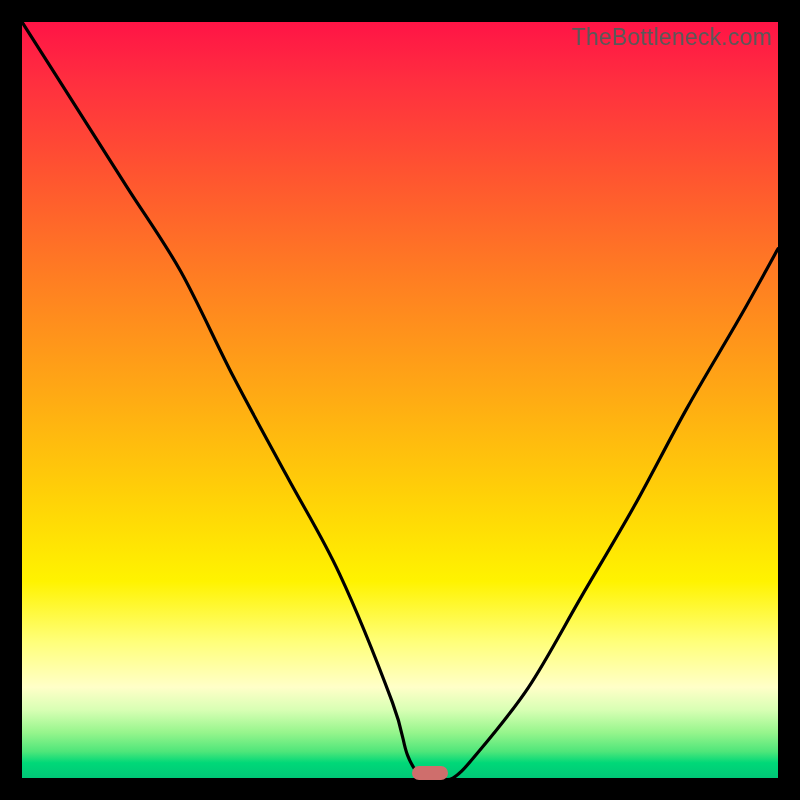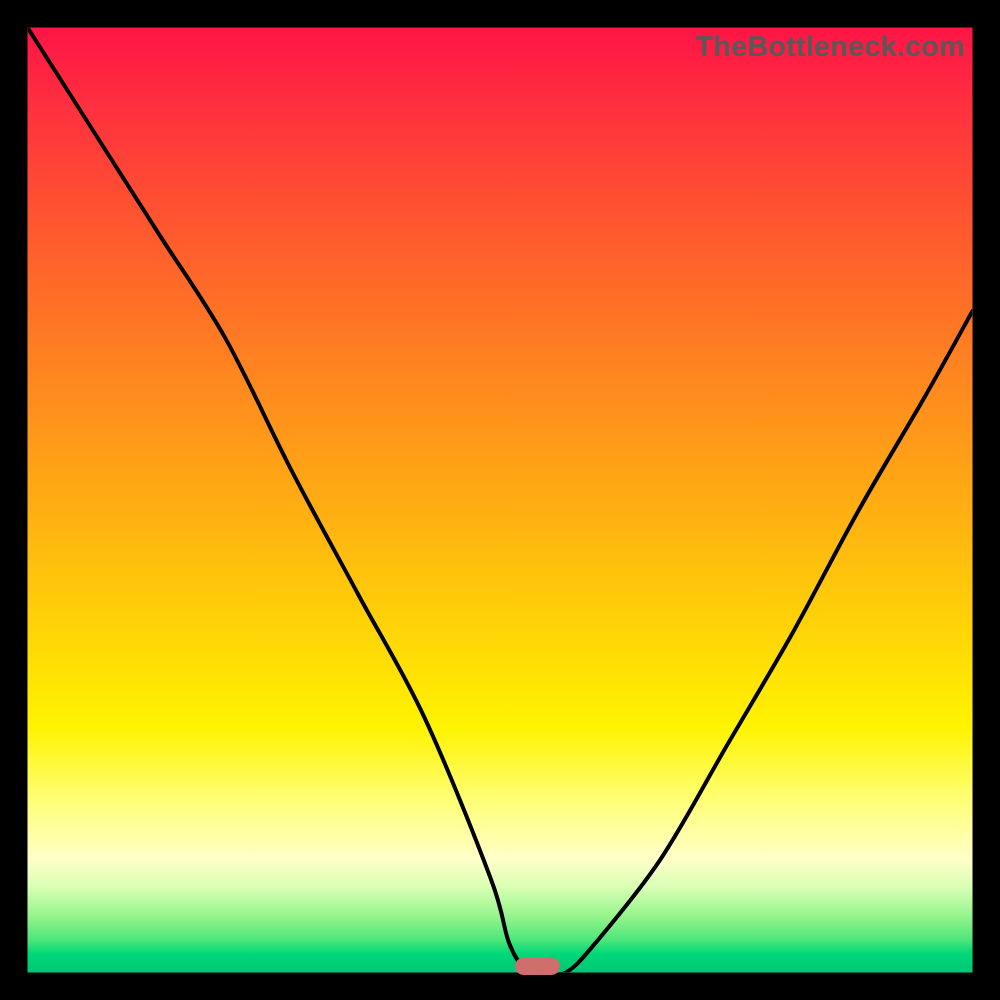--- a/index.html
+++ b/index.html
@@ -9,21 +9,20 @@
     height: 800px;
     overflow: hidden;
     background: #000;
     font-family: Arial, Helvetica, sans-serif;
   }
   .frame {
     position: relative;
     width: 800px;
     height: 626px;
     background: #000;
-    font-weight: bold;
   }
   .plot {
     position: absolute;
     left: 22px;
     top: 22px;
     width: 756px;
     height: 756px;
     
     background: linear-gradient(
       to bottom,

